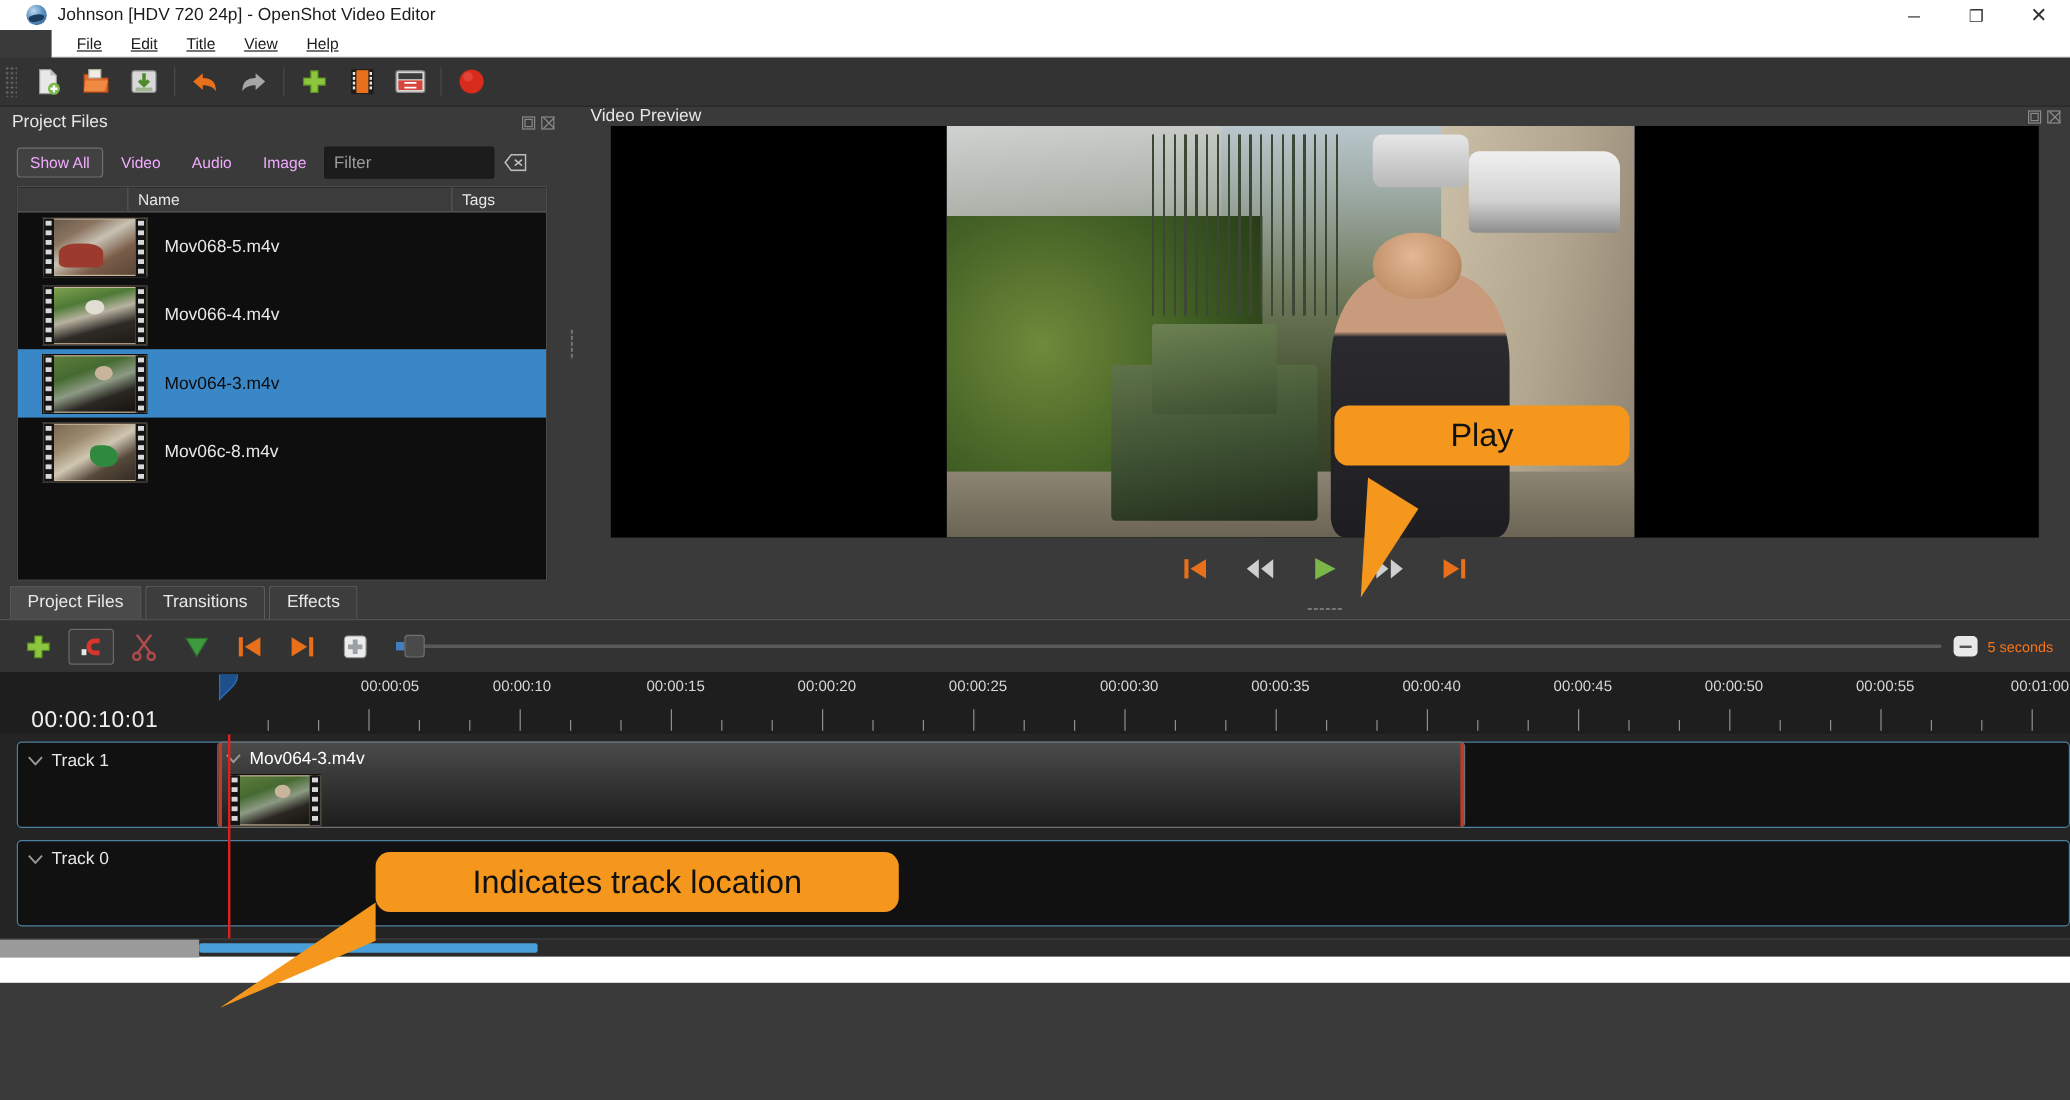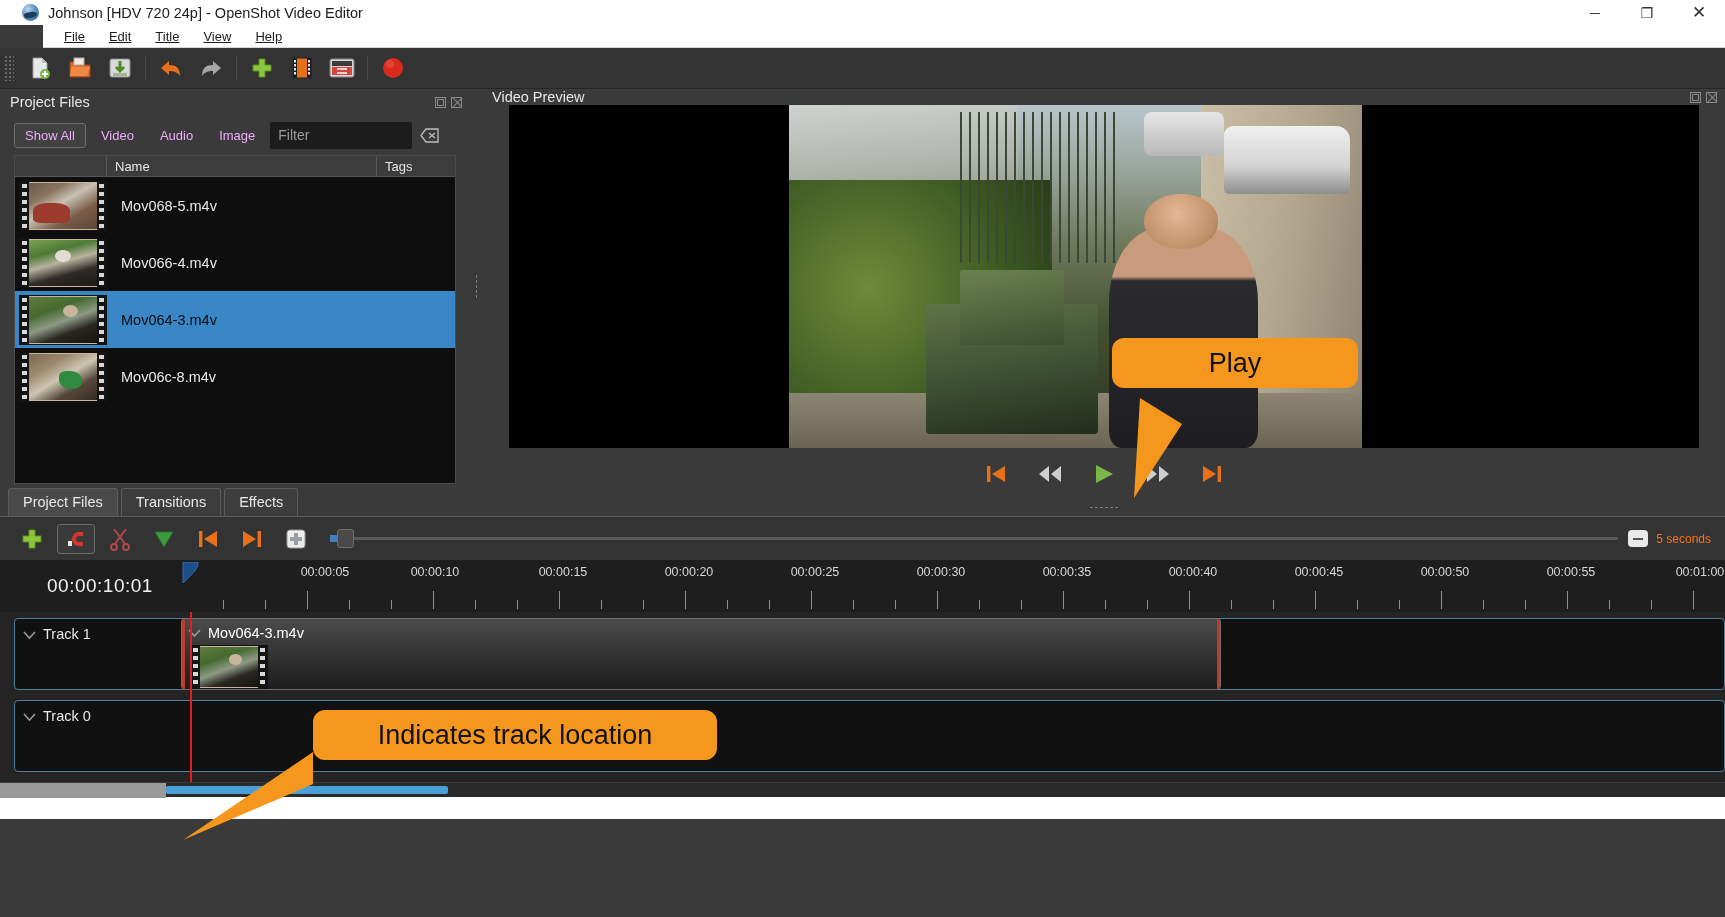--- a/index.html
+++ b/index.html
@@ -89,21 +89,21 @@
 
   .filelist { margin: 0 14px 0 14px; background: #0e0e0e; border: 1px solid #4c4c4c; flex: 1; overflow: hidden; }
   .fl-head { display: flex; height: 21px; background: #3c3c3c; border-bottom: 1px solid #565656; }
   .fl-h-th {
     font-size: 13px; color: #e6e6e6; display: flex; align-items: center; padding-left: 8px;
     border-right: 1px solid #565656;
   }
   .fl-h-th.c0 { width: 92px; }
   .fl-h-th.c1 { width: 270px; }
   .fl-h-th.c2 { flex: 1; border-right: none; }
-  .fl-row { display: flex; align-items: center; height: 57px; padding-left: 4px; }
+  .fl-row { display: flex; align-items: center; height: 57px; padding-left: 20px; }
   .fl-row.sel { background: #3a87c8; }
   .fl-row.sel .fl-name { color: #0b0b0b; }
   .fl-name { font-size: 14.5px; color: #e9e9e9; padding-left: 14px; }
   .thumb {
     width: 88px; height: 50px; flex: none; position: relative;
     background: #c8b59a; border: 1px solid #111;
     display: flex; align-items: center; justify-content: center; overflow: hidden;
   }
   .thumb .sprock {
     position: absolute; top: 0; bottom: 0; width: 9px; background: #141414;
@@ -207,21 +207,21 @@
   .zs-dot { width: 7px; height: 7px; background: #3f7fc0; position: relative; z-index: 2; margin-left: 2px; }
   .zs-handle { width: 17px; height: 19px; background: #4a4a4a; border: 1px solid #6f6f6f; border-radius: 3px; position: relative; z-index: 2; }
   .zs-label { font-size: 12px; color: #f97316; padding-right: 14px; white-space: nowrap; text-align: center; }
   .zoomout-ico { width: 20px; height: 17px; background: #e9e9e9; border-radius: 4px; display: flex; align-items: center; justify-content: center; margin-right: 8px; }
   .zoomout-ico i { display: block; width: 10px; height: 2px; background: #555; }
 
   
   .ruler { height: 52px; background: #1e1e1e; position: relative; overflow: hidden; }
   .timecode-box {
     position: absolute; left: 0; top: 0; width: 170px; height: 52px;
-    display: flex; align-items: center; padding-left: 26px; margin-left: 21px;
+    display: flex; align-items: flex-end; padding-left: 26px;
   }
   .timecode { font-size: 19px; color: #f0f0f0; letter-spacing: .5px; }
   .rl-label { position: absolute; top: 5px; font-size: 12.5px; color: #d8d8d8; transform: translateX(-50%); }
   .rl-tick { position: absolute; bottom: 3px; width: 1px; background: #8f8f8f; }
   .rl-tick.maj { height: 18px; }
   .rl-tick.min { height: 9px; }
   .playhead-top {
     position: absolute; top: 2px; width: 17px; height: 22px; z-index: 5;
   }
 
@@ -680,16 +680,16 @@
       <path d="M128 60 L122 160 L170 86 Z" fill="#f5971d"></path>
     </svg>
     <div class="bubble" style="width:246px; position:relative">Play</div>
   </div>
 
 
   <div class="callout" style="left:313px; top:710px">
     <svg width="320" height="140" style="left:-130px; top:34px">
       <path d="M130 8 L130 40 L0 96 Z" fill="#f5971d"></path>
     </svg>
-    <div class="bubble" style="width:404px; position:relative">Indicates track location</div>
+    <div class="bubble" style="width:436px; position:relative">Indicates track location</div>
   </div>
 
 </div>
 
 </body></html>

